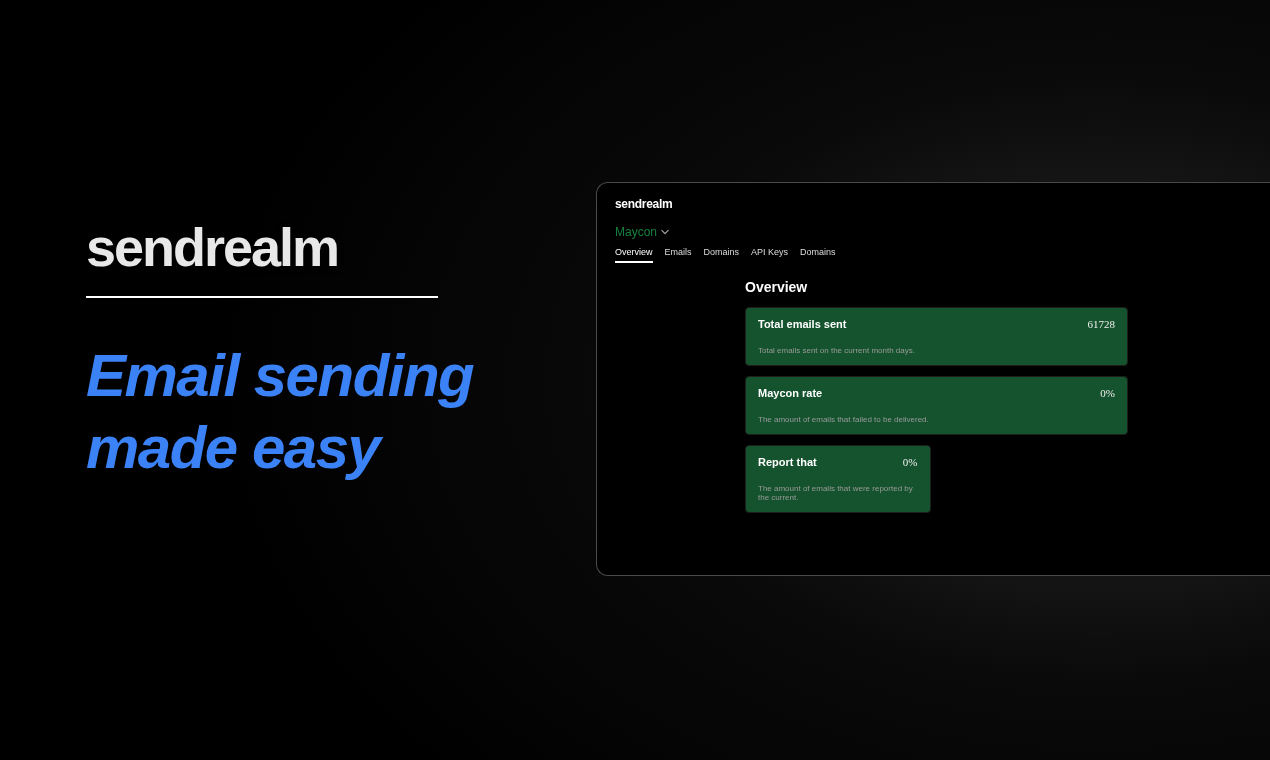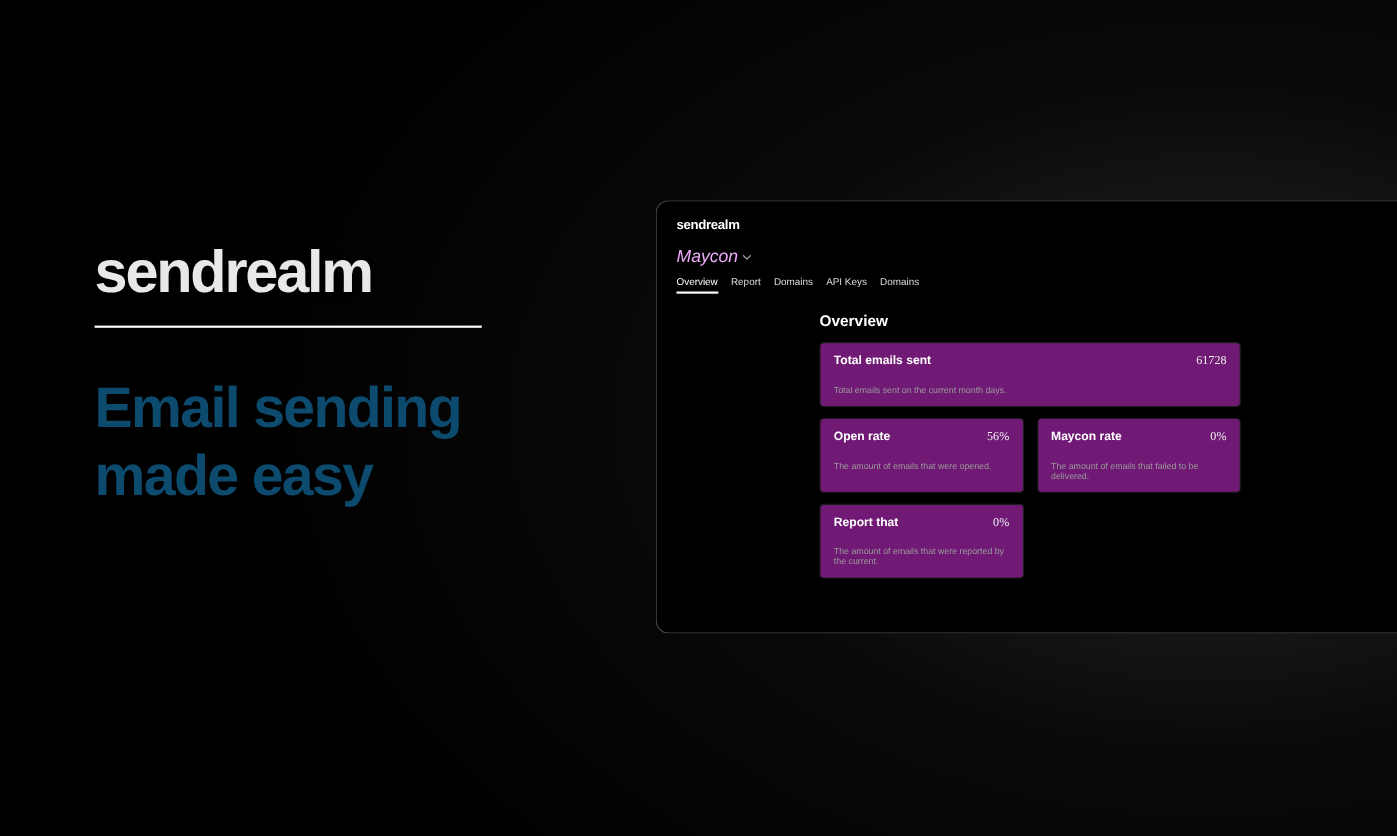--- a/index.html
+++ b/index.html
@@ -26,26 +26,27 @@
     text-shadow: 0 2px 6px rgba(0,0,0,0.8);
   }
   .hero-divider {
     width: 352px;
     height: 2px;
     background: #fff;
     margin-top: 18px;
     margin-bottom: 42px;
   }
   .hero-tagline {
-    font-size: 52px;
+    font-size: 60px;
     font-weight: 600;
     letter-spacing: -1.5px;
     line-height: 1.2;
-    color: #0c4a6e;
+    color: #3b82f6;
     white-space: pre-line;
+    font-style: italic;
   }
 
   
   .app-frame {
     position: absolute;
     left: 596px;
     top: 182px;
     width: 680px;
     height: 394px;
     background: #000;
@@ -66,23 +67,22 @@
     margin-bottom: 14px;
   }
   .app-userrow {
     display: flex;
     align-items: center;
     gap: 4px;
     margin-bottom: 8px;
     cursor: pointer;
   }
   .app-username {
-    font-size: 16px;
-    color: #f0abfc;
-    font-style: italic;
+    font-size: 12px;
+    color: #15803d;
   }
   .chev {
     width: 8px;
     height: 8px;
     display: inline-block;
   }
   .chev svg { display: block; }
 
   .app-tabs {
     display: flex;
@@ -105,21 +105,21 @@
   .app-heading {
     font-size: 14px;
     font-weight: 700;
     color: #fff;
     margin-bottom: 12px;
   }
 
   .cards-row { display: flex; gap: 12px; margin-bottom: 10px; }
   .card {
     flex: 1;
-    background: #701a75;
+    background: #14532d;
     border: 1px solid #1d1d1d;
     border-radius: 4px;
     padding: 10px 12px;
     display: flex;
     flex-direction: column;
     position: relative;
   }
   .card.wide { flex: 0 0 100%; }
   .card-top {
     display: flex;
@@ -161,21 +161,21 @@
     <span class="app-username">Maycon</span>
     <span class="chev">
       <svg viewBox="0 0 10 10" width="8" height="8">
           <path d="M1 3 L5 7 L9 3" stroke="#aaa" stroke-width="1.4" fill="none" stroke-linecap="round" stroke-linejoin="round"></path>
         </svg>
     </span>
   </div>
 
   <div class="app-tabs">
     <div class="app-tab active">Overview</div>
-    <div class="app-tab">Report</div>
+    <div class="app-tab">Emails</div>
     <div class="app-tab">Domains</div>
     <div class="app-tab">API Keys</div>
     <div class="app-tab">Domains</div>
   </div>
 
   <div class="app-main">
     <div class="app-heading">Overview</div>
 
     <div class="cards-row">
       <div class="card wide">
@@ -183,27 +183,20 @@
           <span class="card-title">Total emails sent</span>
           <span class="card-value">61728</span>
         </div>
         <div class="card-desc">Total emails sent on the current month days.</div>
       </div>
     </div>
 
     <div class="cards-row">
       <div class="card">
         <div class="card-top">
-          <span class="card-title">Open rate</span>
-          <span class="card-value">56%</span>
-        </div>
-        <div class="card-desc">The amount of emails that were opened.</div>
-      </div>
-      <div class="card">
-        <div class="card-top">
           <span class="card-title">Maycon rate</span>
           <span class="card-value">0%</span>
         </div>
         <div class="card-desc">The amount of emails that failed to be delivered.</div>
       </div>
     </div>
 
     <div class="cards-row">
       <div class="card" style="flex:0 0 calc(50% - 6px)">
         <div class="card-top">

